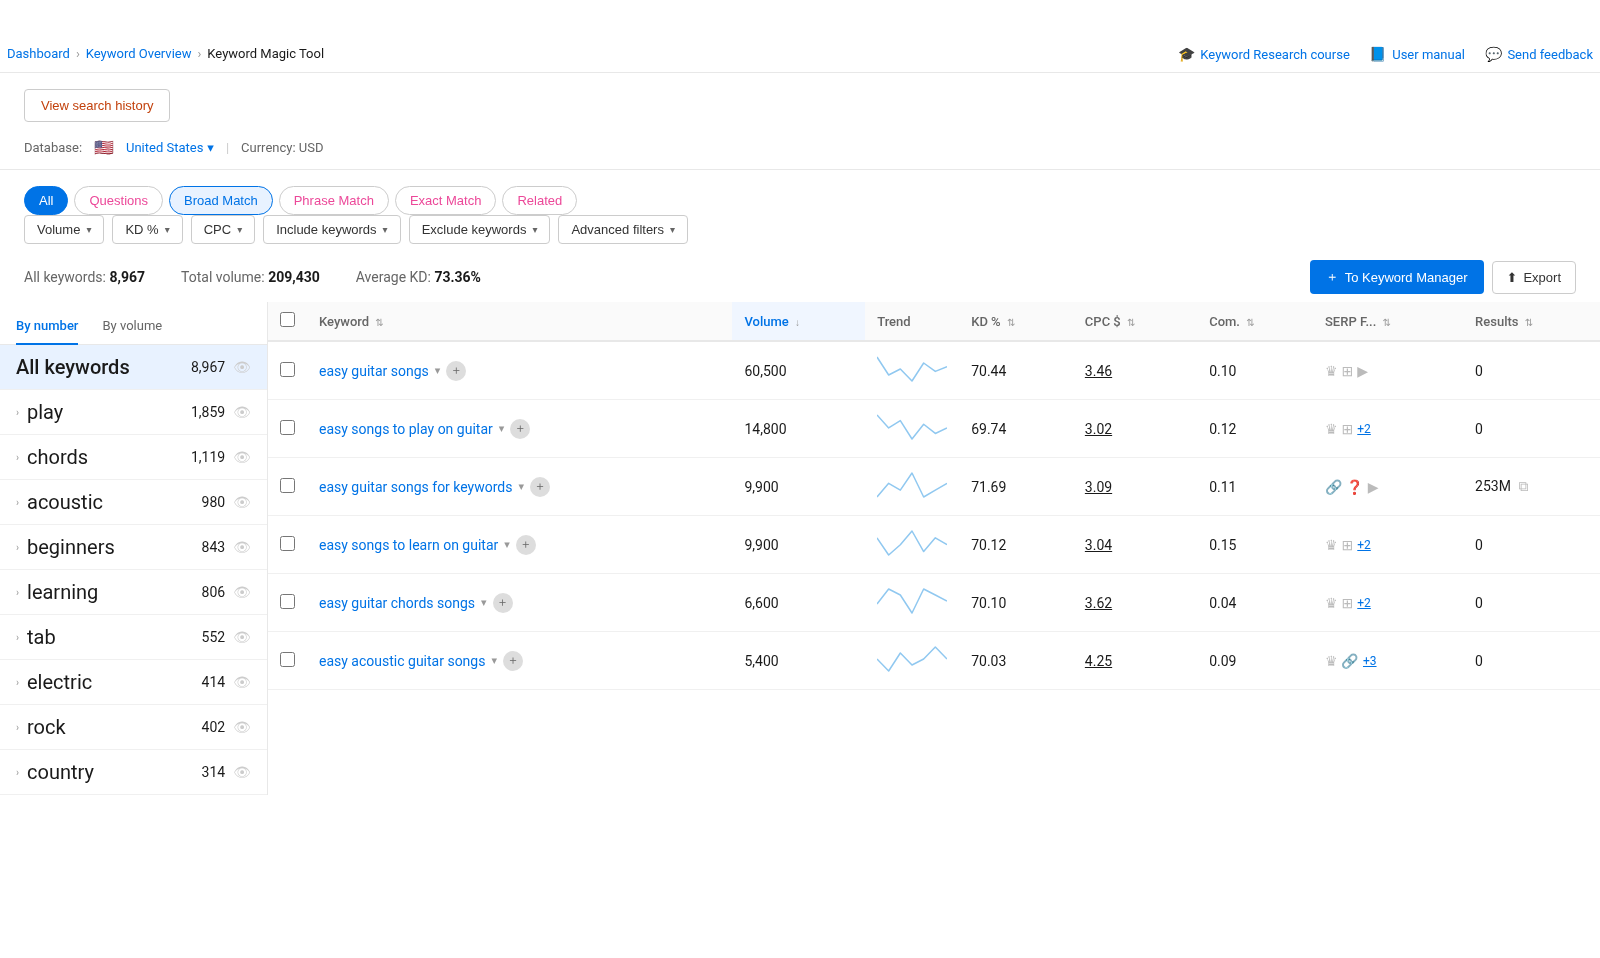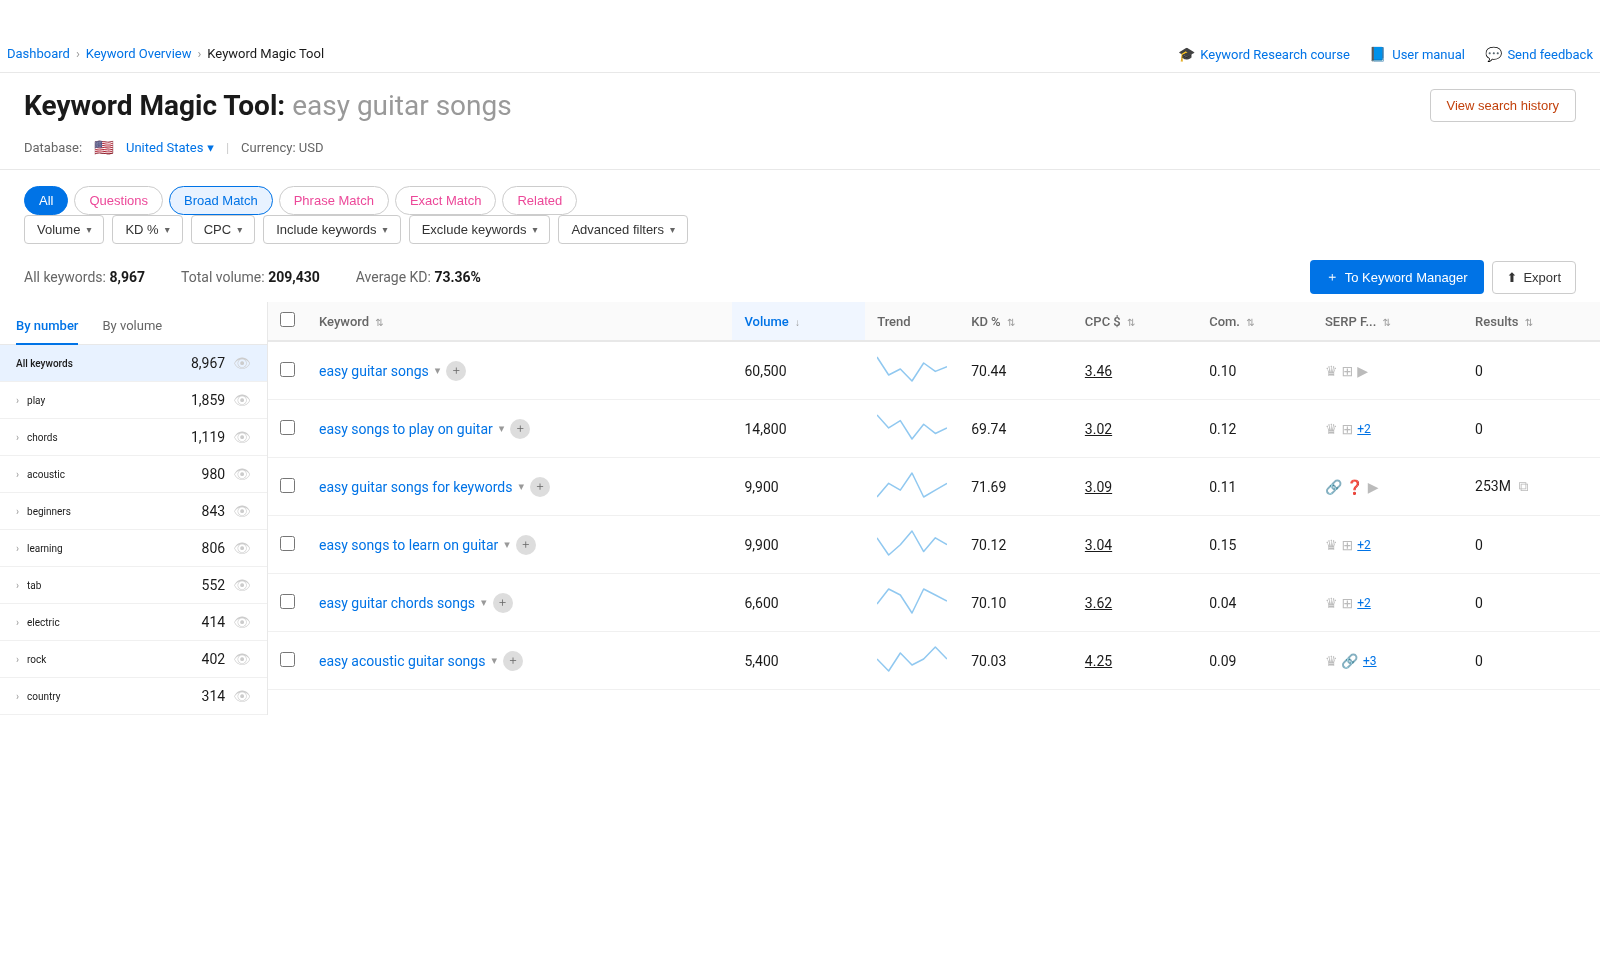--- a/index.html
+++ b/index.html
@@ -86,21 +86,21 @@
     }
     .sidebar-tab.active { color: #0073e6; border-bottom-color: #0073e6; font-weight: 500; }
 
     .sidebar-item {
       display: flex; align-items: center; justify-content: space-between;
       padding: 10px 16px; cursor: pointer; border-bottom: 1px solid #f0f0f0;
     }
     .sidebar-item.active { background: #e8f2ff; }
     .sidebar-item-left { display: flex; align-items: center; gap: 8px; }
     .sidebar-expand { color: #999; font-size: 10px; }
-    .sidebar-label { font-size: 10px; color: #1a1a1a; }
+    .sidebar-label { font-size: 20px; color: #1a1a1a; }
     .sidebar-item.active .sidebar-label { color: #1a1a1a; font-weight: 500; }
     .sidebar-count { font-size: 14px; color: #1a1a1a; }
     .sidebar-eye { color: #ccc; font-size: 14px; cursor: pointer; }
     .sidebar-item-right { display: flex; align-items: center; gap: 8px; }
 
     
     .table-section { flex: 1; overflow-x: auto; }
     table { width: 100%; border-collapse: collapse; }
     thead th {
       padding: 10px 12px; text-align: left; font-size: 13px; font-weight: 500;
@@ -158,24 +158,20 @@
     </a>
     <a class="top-link">
       <span class="top-link-icon">💬</span>
       <span>Send feedback</span>
     </a>
   </div>
 </div>
 
 <div class="header">
   <div class="header-row">
-    <h1 class="page-title">
-      <span>Keyword Magic Tool:</span>
-      <span class="query">easy guitar songs</span>
-    </h1>
     <button class="view-history-btn">View search history</button>
   </div>
 </div>
 <div class="database-row">
   <span>Database:</span>
   <span class="flag">🇺🇸</span>
   <a class="database-link">
     <span>United States</span>
     <span>▾</span>
   </a>

